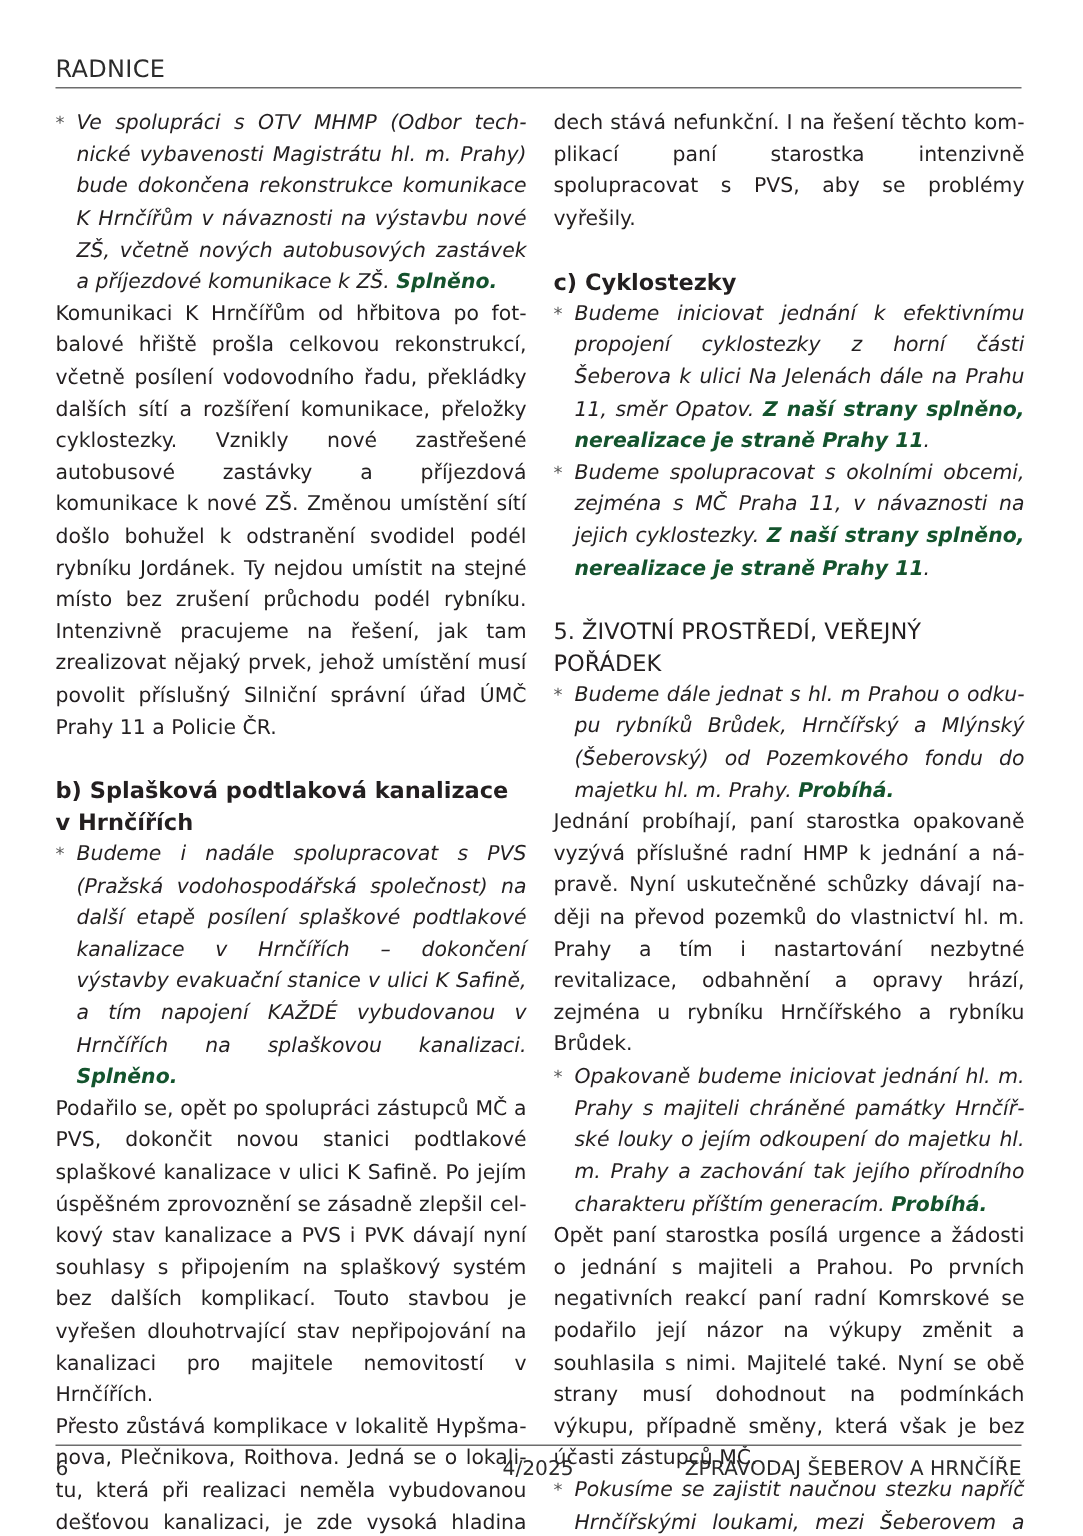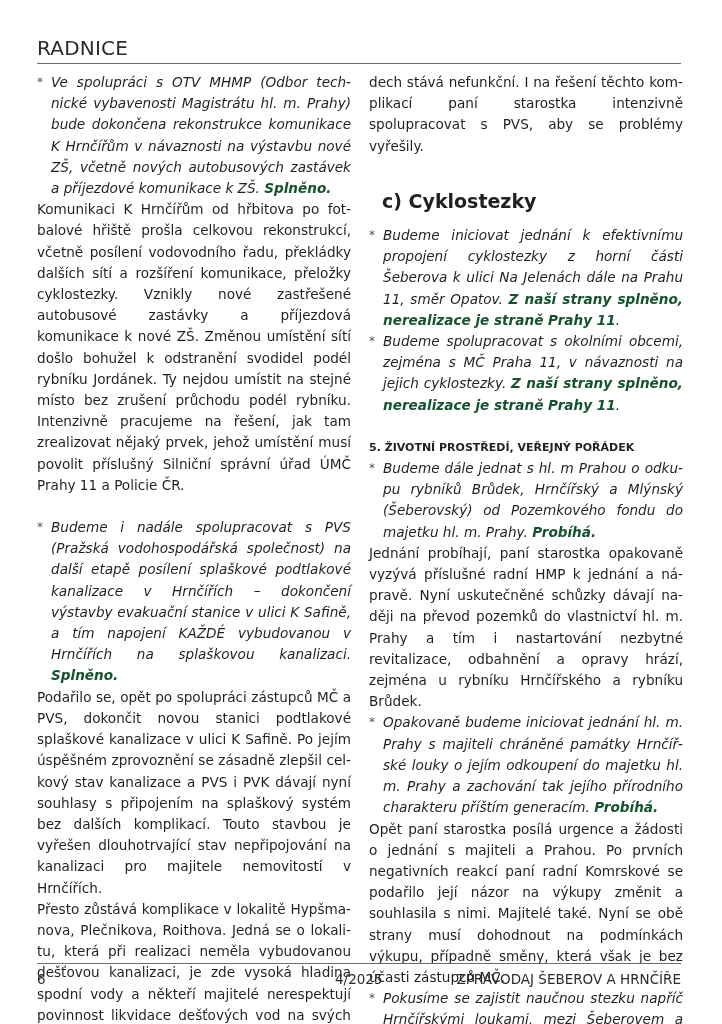--- a/index.html
+++ b/index.html
@@ -3,45 +3,45 @@
   <meta charset="utf-8">
   <style>
     html, body { margin: 0; padding: 0; background: #ffffff; }
     body {
       width: 722px; height: 1024px; position: relative; overflow: hidden;
       font-family: "DejaVu Sans", sans-serif; color: #231f20;
     }
     .header {
       position: absolute; left: 37px; top: 36px; width: 644px;
       border-bottom: 1.5px solid #6d6d6d; padding-bottom: 3px;
-      font-size: 20px; letter-spacing: 0.2px; color: #2b2b2b;
+      font-size: 16px; letter-spacing: 0.2px; color: #2b2b2b;
     }
     .col {
       position: absolute; top: 72px; width: 314px;
       font-size: 13.6px; line-height: 21.2px; text-align: justify;
       hyphens: manual;
     }
     .col.left { left: 37px; }
     .col.right { left: 369px; }
     .col.right .first { margin-top: 0; }
     p { margin: 0; }
     .bullet {
       position: relative; padding-left: 14px; font-style: italic;
     }
     .bullet .star {
       position: absolute; left: 0; top: 0; font-style: normal; color: #555;
       font-size: 12px;
     }
     .status-green { color: #14532d; font-weight: bold; }
     h3 {
-      margin: 13px; font-size: 19px; line-height: 21.2px; font-weight: bold;
+      margin: 0; font-size: 15px; line-height: 21.2px; font-weight: bold;
       text-align: left;
     }
     h2 {
-      margin: 0; font-size: 11px; line-height: 21.2px; font-weight: bold;
+      margin: 0; font-size: 15px; line-height: 21.2px; font-weight: normal;
       text-align: left;
     }
     .gap { height: 21px; }
     .footer {
       position: absolute; left: 37px; top: 963px; width: 644px;
       border-top: 1.5px solid #6d6d6d; padding-top: 7px;
       font-size: 13.5px; color: #2b2b2b; height: 20px;
     }
     .footer .page-number { position: absolute; left: 0; top: 7px; }
     .footer .issue { position: absolute; left: 298px; top: 7px; }
@@ -53,20 +53,21 @@
 <div class="header">
   <span>RADNICE</span>
 </div>
 
 <div class="col left">
   <p class="bullet">
     <span class="star">*</span><span>Ve spolupráci s OTV MHMP (Odbor tech­nické vybavenosti Magistrátu hl. m. Prahy) bude dokončena rekonstrukce komunikace K Hrnčířům v návaznosti na výstavbu nové ZŠ, včetně nových autobusových zastávek a příjezdové komunikace k ZŠ. </span><span class="status-green">Splněno.</span>
   </p>
   <p>Komunikaci K Hrnčířům od hřbitova po fot­balové hřiště prošla celkovou rekonstrukcí, včetně posílení vodovodního řadu, překládky dalších sítí a rozšíření komunikace, přeložky cyklostezky. Vznikly nové zastřešené autobuso­vé zastávky a příjezdová komunikace k nové ZŠ. Změnou umístění sítí došlo bohužel k odstra­nění svodidel podél rybníku Jordánek. Ty ne­jdou umístit na stejné místo bez zrušení prů­chodu podél rybníku. Intenzivně pracujeme na řešení, jak tam zrealizovat nějaký prvek, jehož umístění musí povolit příslušný Silniční správní úřad ÚMČ Prahy 11 a Policie ČR.</p>
   <div class="gap"></div>
+  <h3>b) Splašková podtlaková kanalizace v Hrnčířích</h3>
   <p class="bullet">
     <span class="star">*</span><span>Budeme i nadále spolupracovat s PVS (Praž­ská vodohospodářská společnost) na další etapě posílení splaškové podtlakové kanali­zace v Hrnčířích – dokončení výstavby eva­kuační stanice v ulici K Safině, a tím napo­jení KAŽDÉ vybudovanou v Hrnčířích na splaškovou kanalizaci. </span><span class="status-green">Splněno.</span>
   </p>
   <p>Podařilo se, opět po spolupráci zástupců MČ a PVS, dokončit novou stanici podtlakové splaškové kanalizace v ulici K Safině. Po jejím úspěšném zprovoznění se zásadně zlepšil cel­kový stav kanalizace a PVS i PVK dávají nyní souhlasy s připojením na splaškový systém bez dalších komplikací. Touto stavbou je vyřešen dlouhotrvající stav nepřipojování na kanalizaci pro majitele nemovitostí v Hrnčířích.</p>
   <p>Přesto zůstává komplikace v lokalitě Hypšma­nova, Plečnikova, Roithova. Jedná se o lokali­tu, která při realizaci neměla vybudovanou dešťovou kanalizaci, je zde vysoká hladina spodní vody a někteří majitelé nerespektují povinnost likvidace dešťových vod na svých pozemcích, čerpají vodu na komunikace, v horším případě přečerpávají do splaškové ka­nalizace, která se ale potom v krajních přípa­</p>
 </div>
 
 <div class="col right">
   <p class="first">dech stává nefunkční. I na řešení těchto kom­plikací paní starostka intenzivně spolupracovat s PVS, aby se problémy vyřešily.</p>
   <div class="gap"></div>

